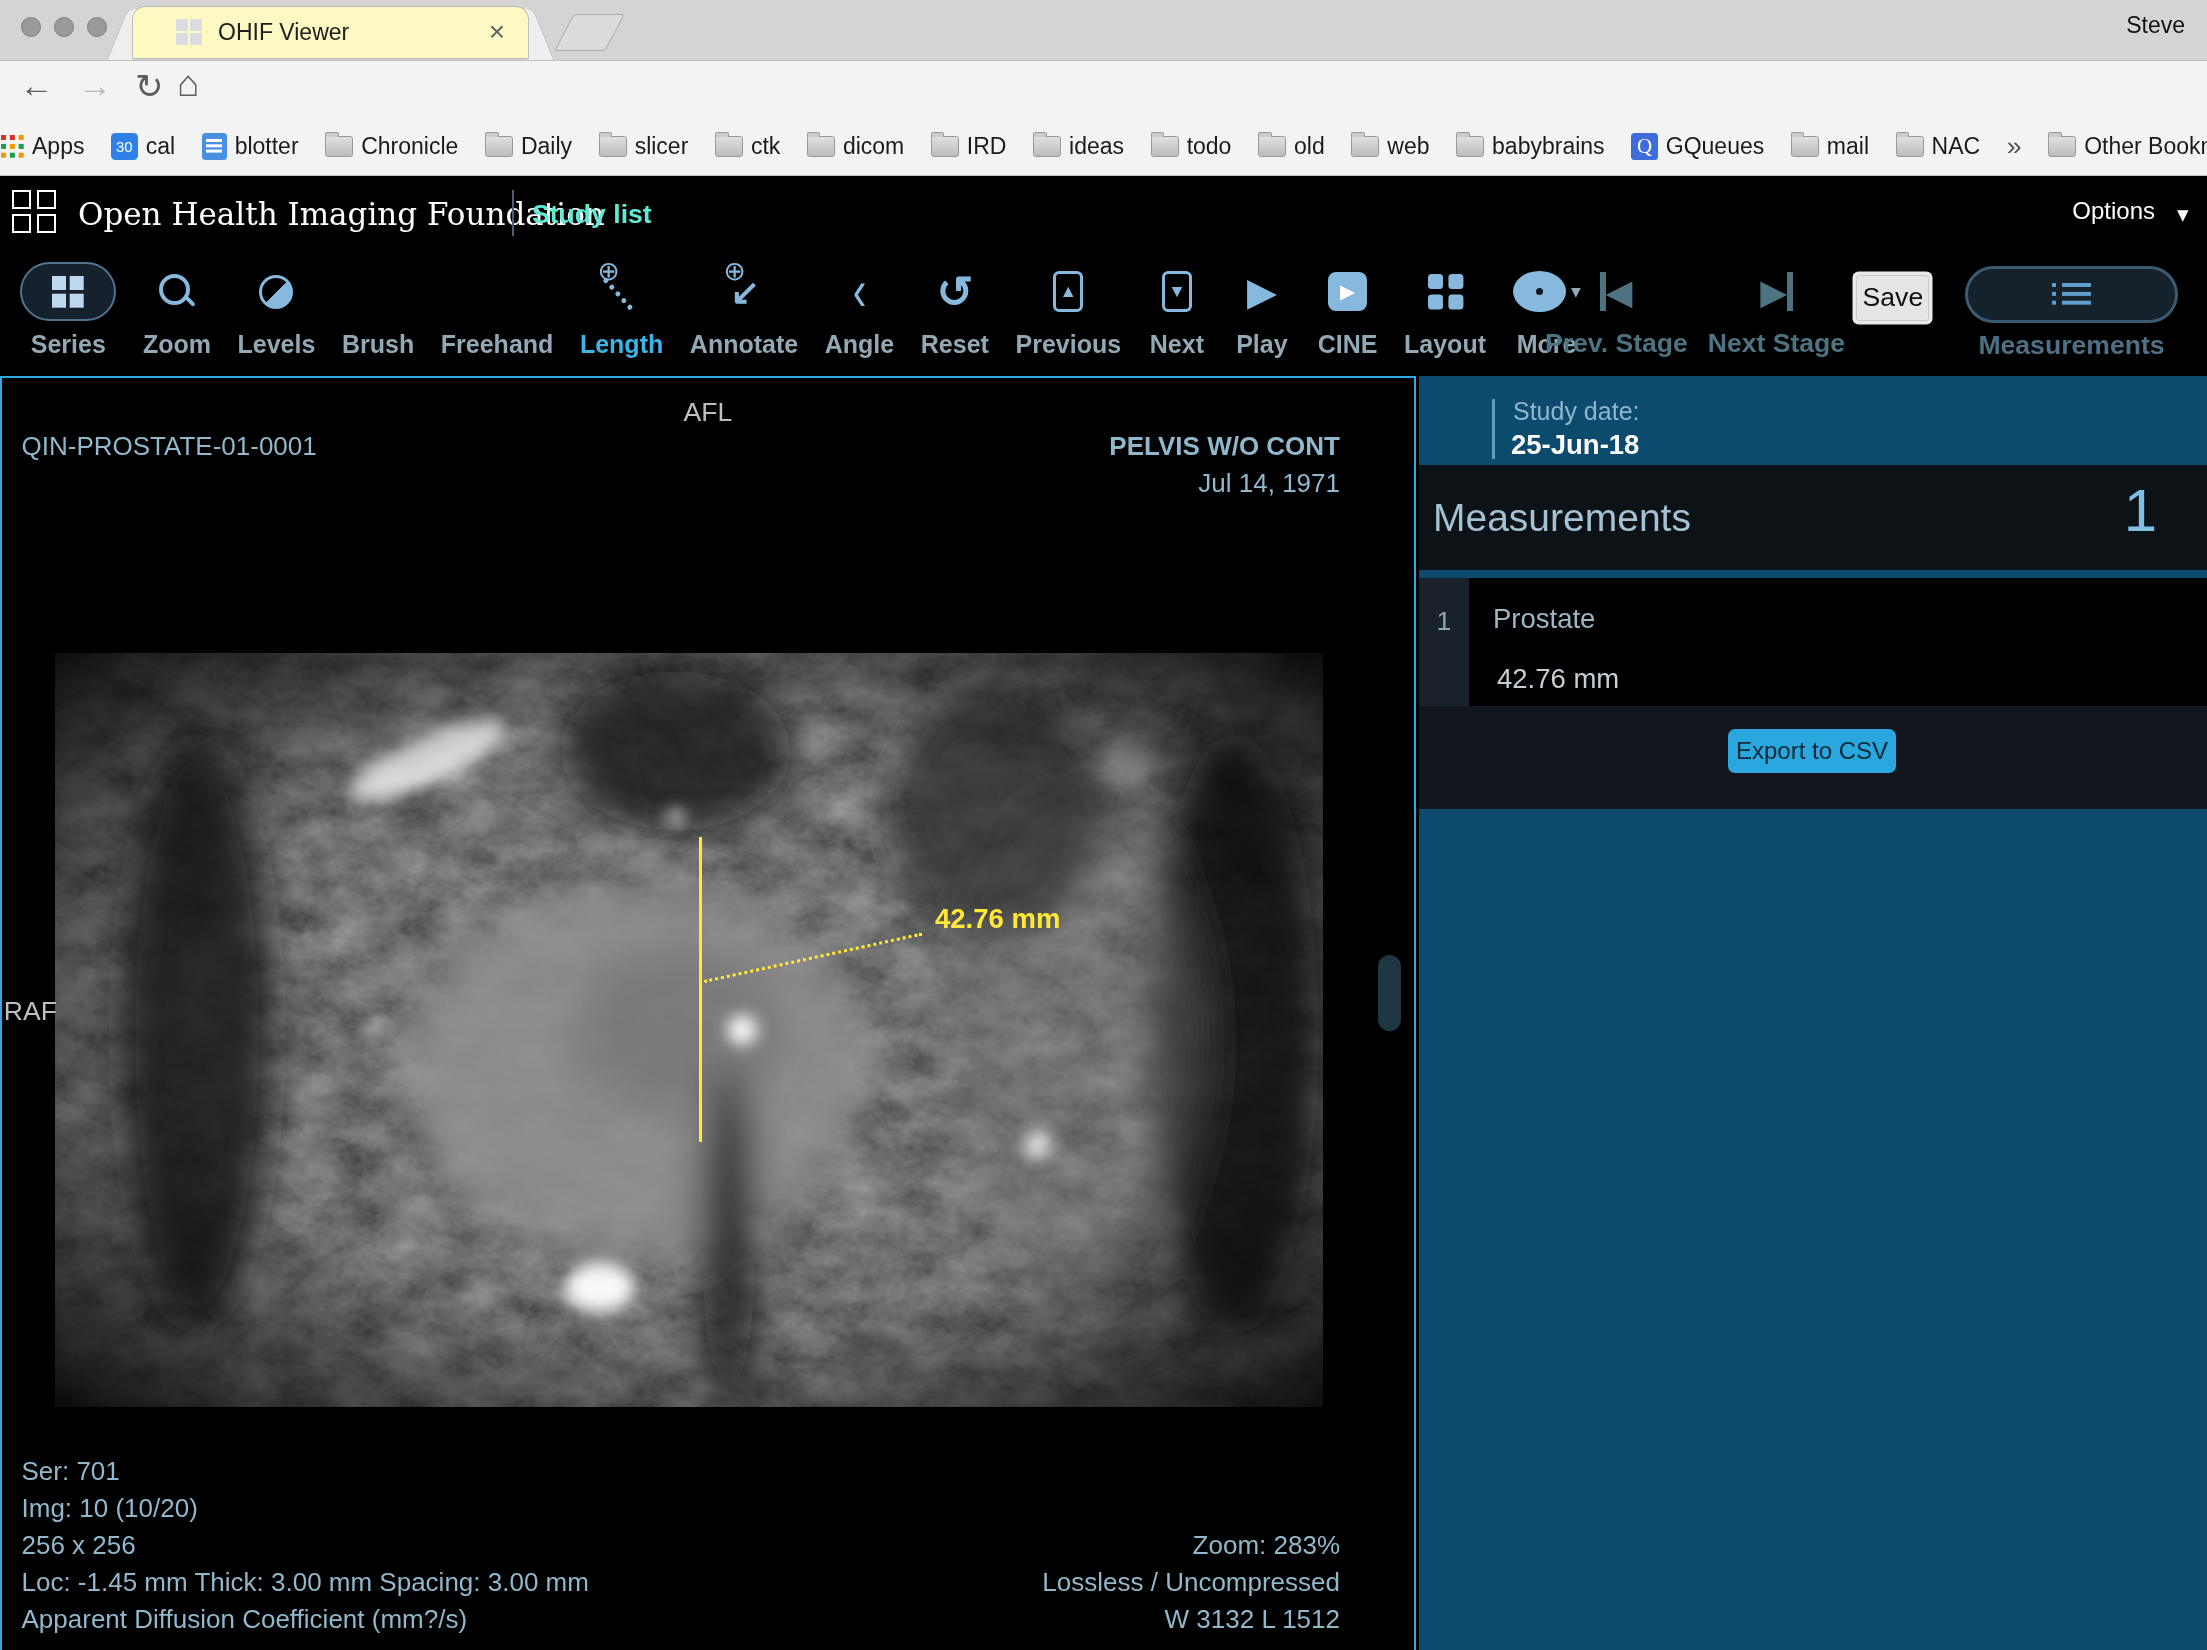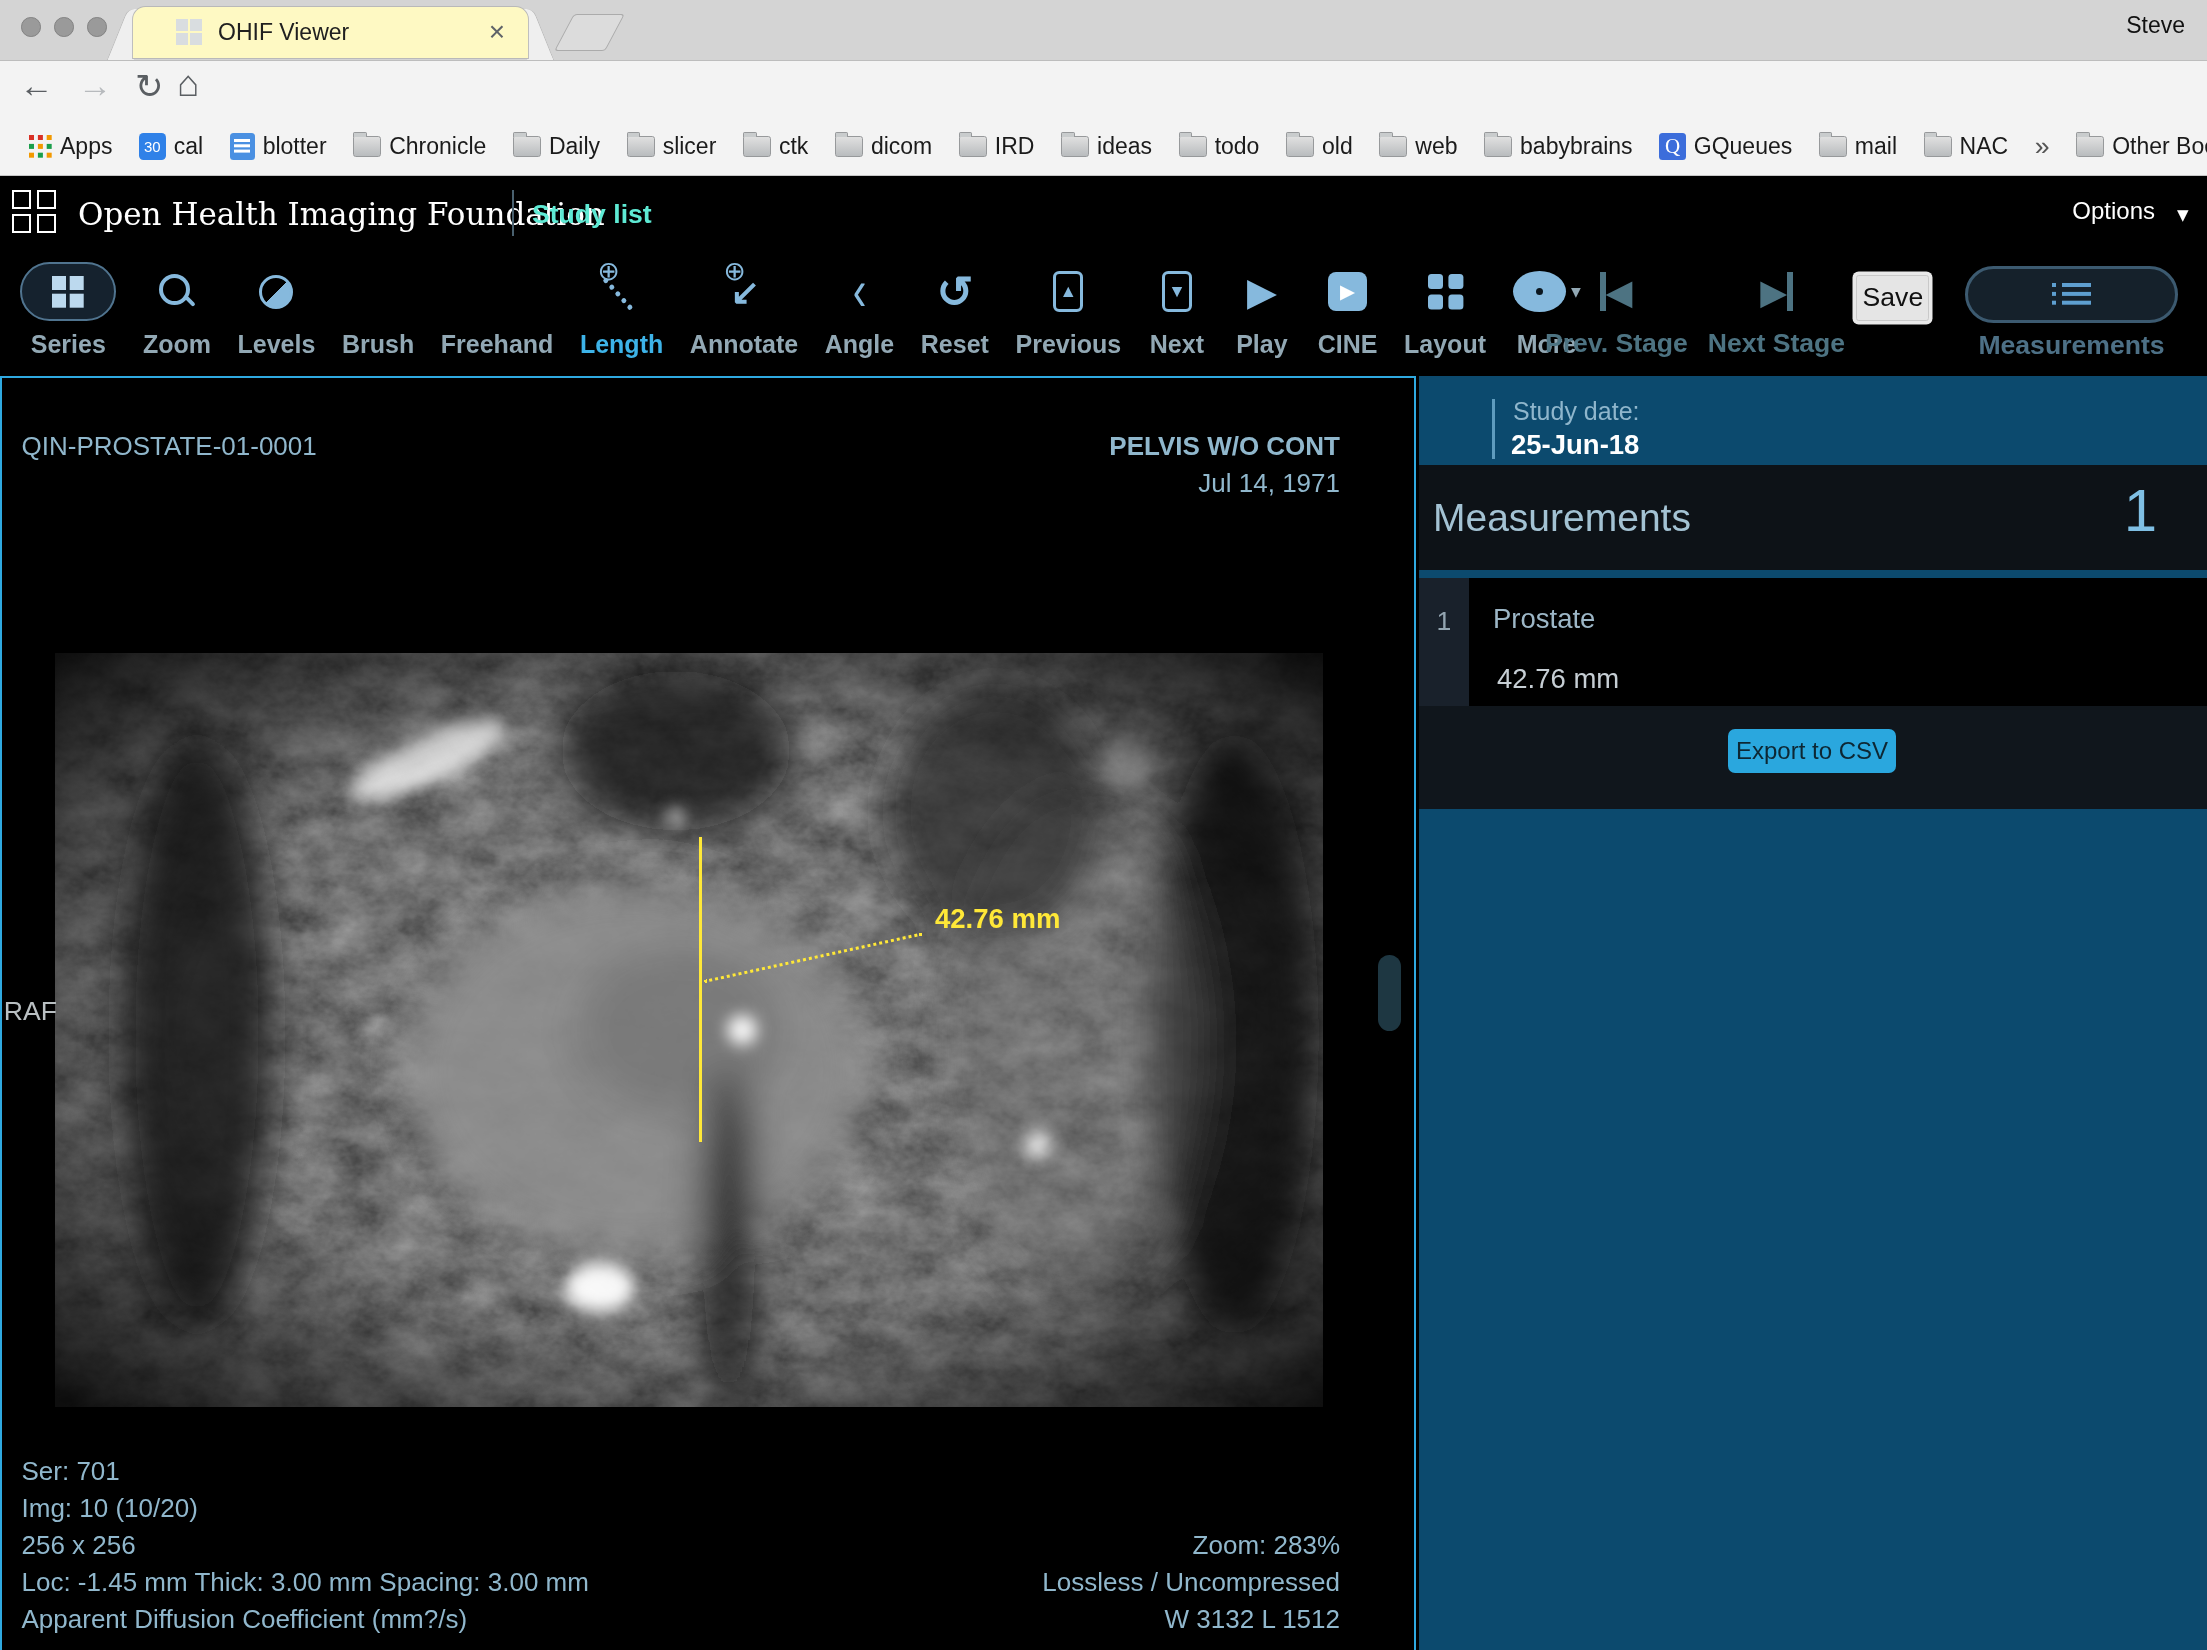--- a/index.html
+++ b/index.html
@@ -54,21 +54,21 @@
   .ext-p{background:transparent;color:#6f7479;font-size:30px;font-family:"Liberation Serif",serif;}
   .ext-gem{background:transparent;color:#4074d9;font-size:26.6px;}
   .ext-chat{background:#e4e6e8;color:#b9bdc1;font-size:21px;}
   .ext-c{background:transparent;color:#c3c7cb;font-size:32px;}
   .ext-blob{background:#c3c7cb;} .ext-blob i{display:block;width:16px;height:21px;background:#fff;border-radius:50% 50% 50% 50%/60% 60% 40% 40%;}
   .ext-g{background:#d4d7da;color:#fff;font-size:25px;}
   .ext-braces{background:transparent;color:#9aa0a6;font-size:19.5px;font-weight:normal;}
   .ext-up{background:#2e9e4f;border-radius:50%;color:#fff;font-size:23px;}
 
   #bookmarks { position:absolute; left:0; top:118px; width:2208px; height:58px; background:#f3f3f3;
-               border-bottom:0.9px solid #c6c6c6; display:flex; align-items:center; padding-left:29px; gap:26.6px; }
+               border-bottom:0.9px solid #c6c6c6; display:flex; align-items:center; padding-left:1px; gap:26.6px; }
   .bm { display:flex; align-items:center; gap:8px; font-size:23px; color:#1b1b1b; flex:0 0 auto; }
   .bm-ic-folder { width:28px; height:21px; background:linear-gradient(#e0e0e0,#b9bcbe); border:0.9px solid #97999b;
                   border-radius:1.8px 2.7px 2.7px 2.7px; position:relative; }
   .bm-ic-folder::before { content:""; position:absolute; left:-0.9px; top:-5.3px; width:11.5px; height:4.4px;
                   background:#c9cccd; border:0.9px solid #97999b; border-bottom:none; border-radius:1.8px 1.8px 0 0; }
   .bm-ic-apps { width:23px; height:23px; position:relative; }
   .bm-ic-apps i { position:absolute; width:5.3px; height:5.3px; background:#d93025; left:0; top:0;
       box-shadow:8.9px 0 0 #d93025, 17.7px 0 0 #f29900,
                  0 8.9px 0 #1a9e4b, 8.9px 8.9px 0 #f29900, 17.7px 8.9px 0 #1a9e4b,
                  0 17.7px 0 #f29900, 8.9px 17.7px 0 #1a9e4b, 17.7px 17.7px 0 #f29900; }
@@ -555,20 +555,21 @@
       <circle cx="700" cy="185" r="11" fill="#eeeeee" opacity="0.7"></circle>
       <ellipse cx="615" cy="715" rx="40" ry="28" fill="#ffffff" opacity="0.95"></ellipse>
       <circle cx="1108" cy="555" r="15" fill="#ffffff" opacity="0.85"></circle>
       <circle cx="1210" cy="120" r="28" fill="#d8d8d8" opacity="0.55"></circle>
       <circle cx="360" cy="420" r="12" fill="#e8e8e8" opacity="0.5"></circle>
     </g>
     <rect width="1430" height="850" fill="url(#vig)"></rect>
   </svg>
 
   <div class="ovl" id="ovl-patient">QIN-PROSTATE-01-0001</div>
+  <div class="ovl" id="ovl-afl">AFL</div>
   <div class="ovl" id="ovl-raf">RAF</div>
   <div class="ovl" id="ovl-study">
     <div style="font-weight:bold">PELVIS W/O CONT</div>
     <div>Jul 14, 1971</div>
   </div>
   <div class="ovl" id="ovl-bl">
     <div>Ser: 701</div>
       <div>Img: 10 (10/20)</div>
       <div>256 x 256</div>
       <div>Loc: -1.45 mm Thick: 3.00 mm Spacing: 3.00 mm</div>

